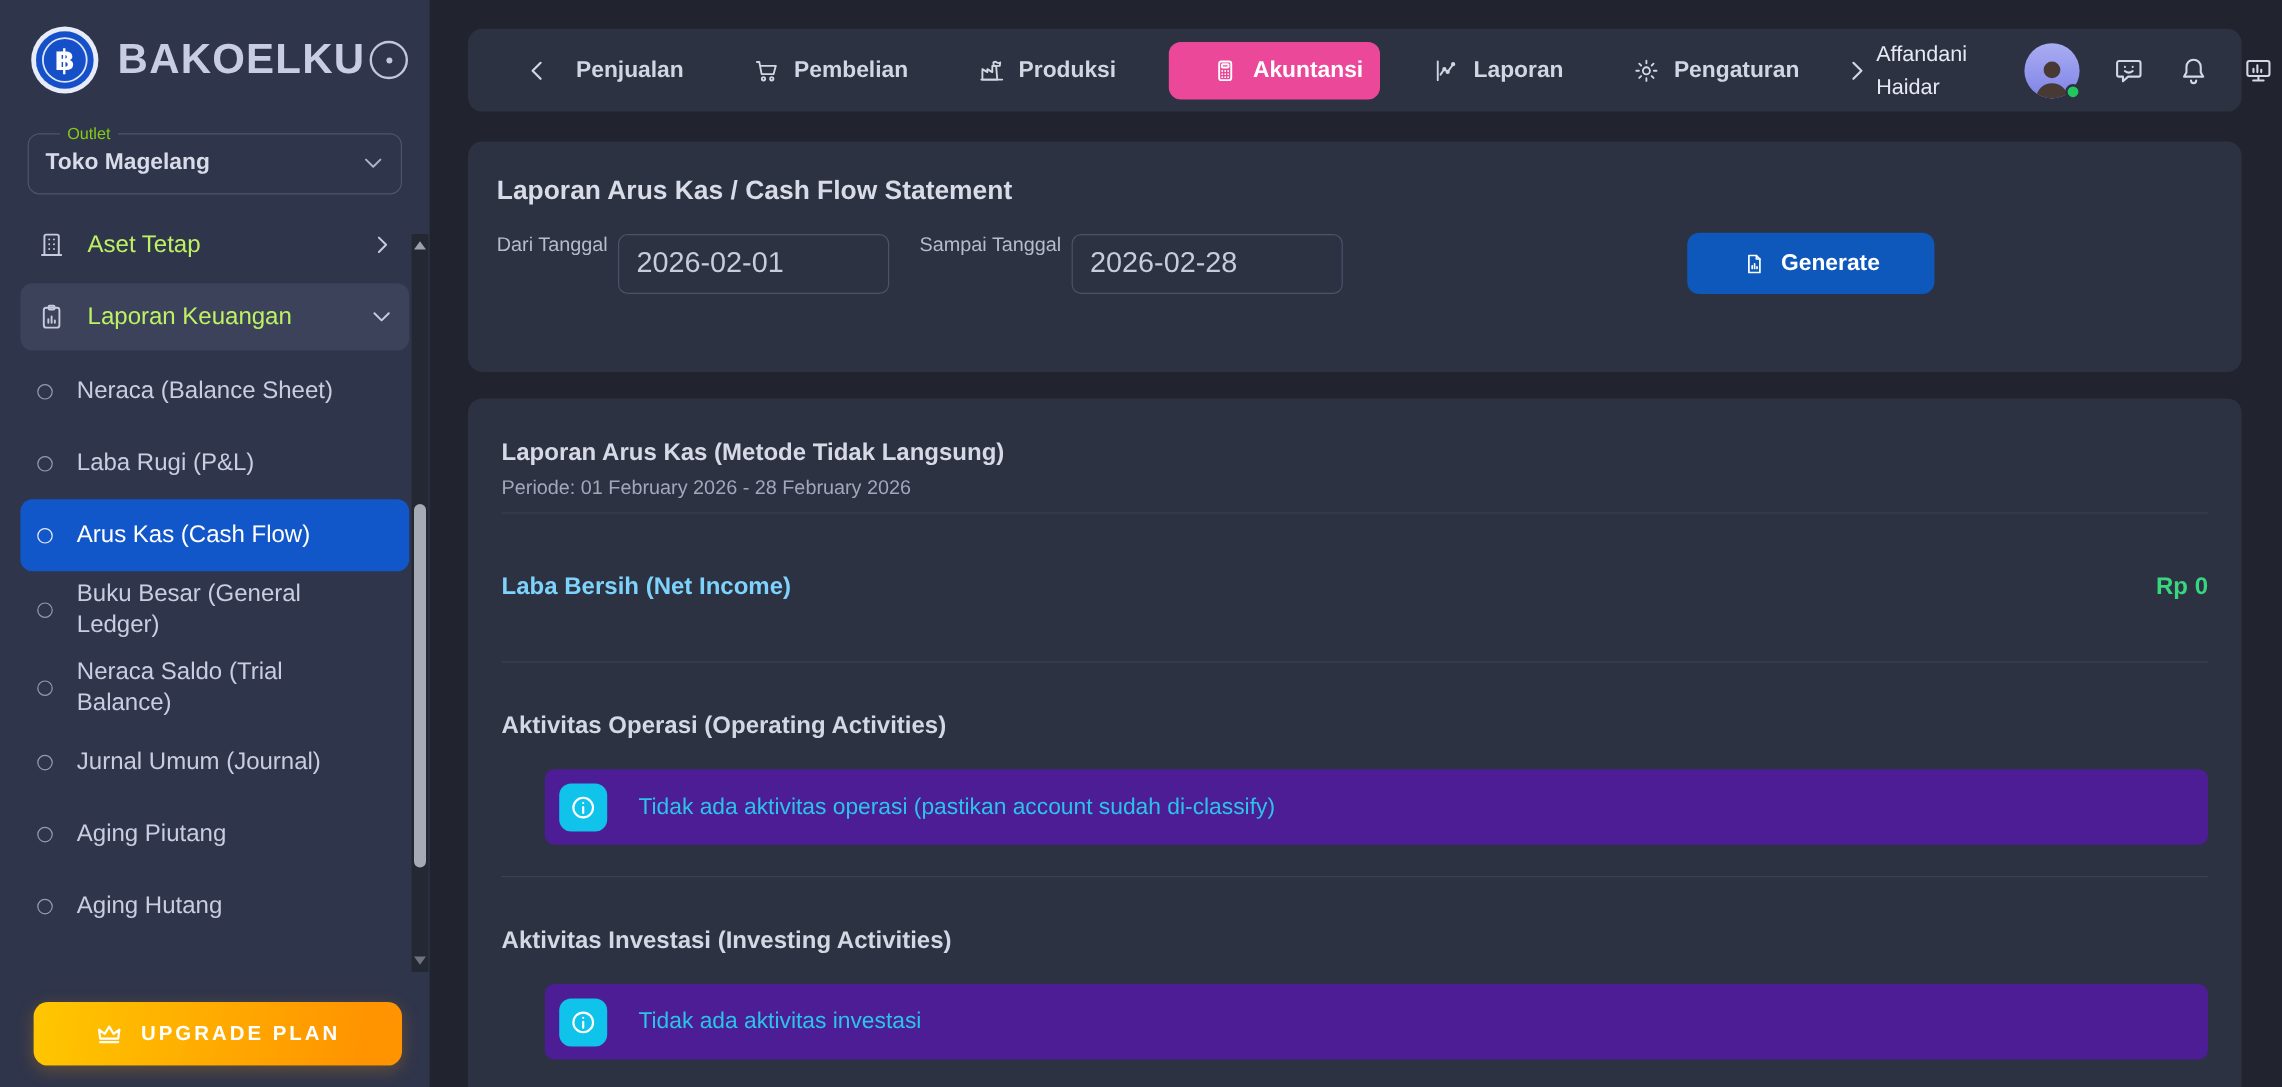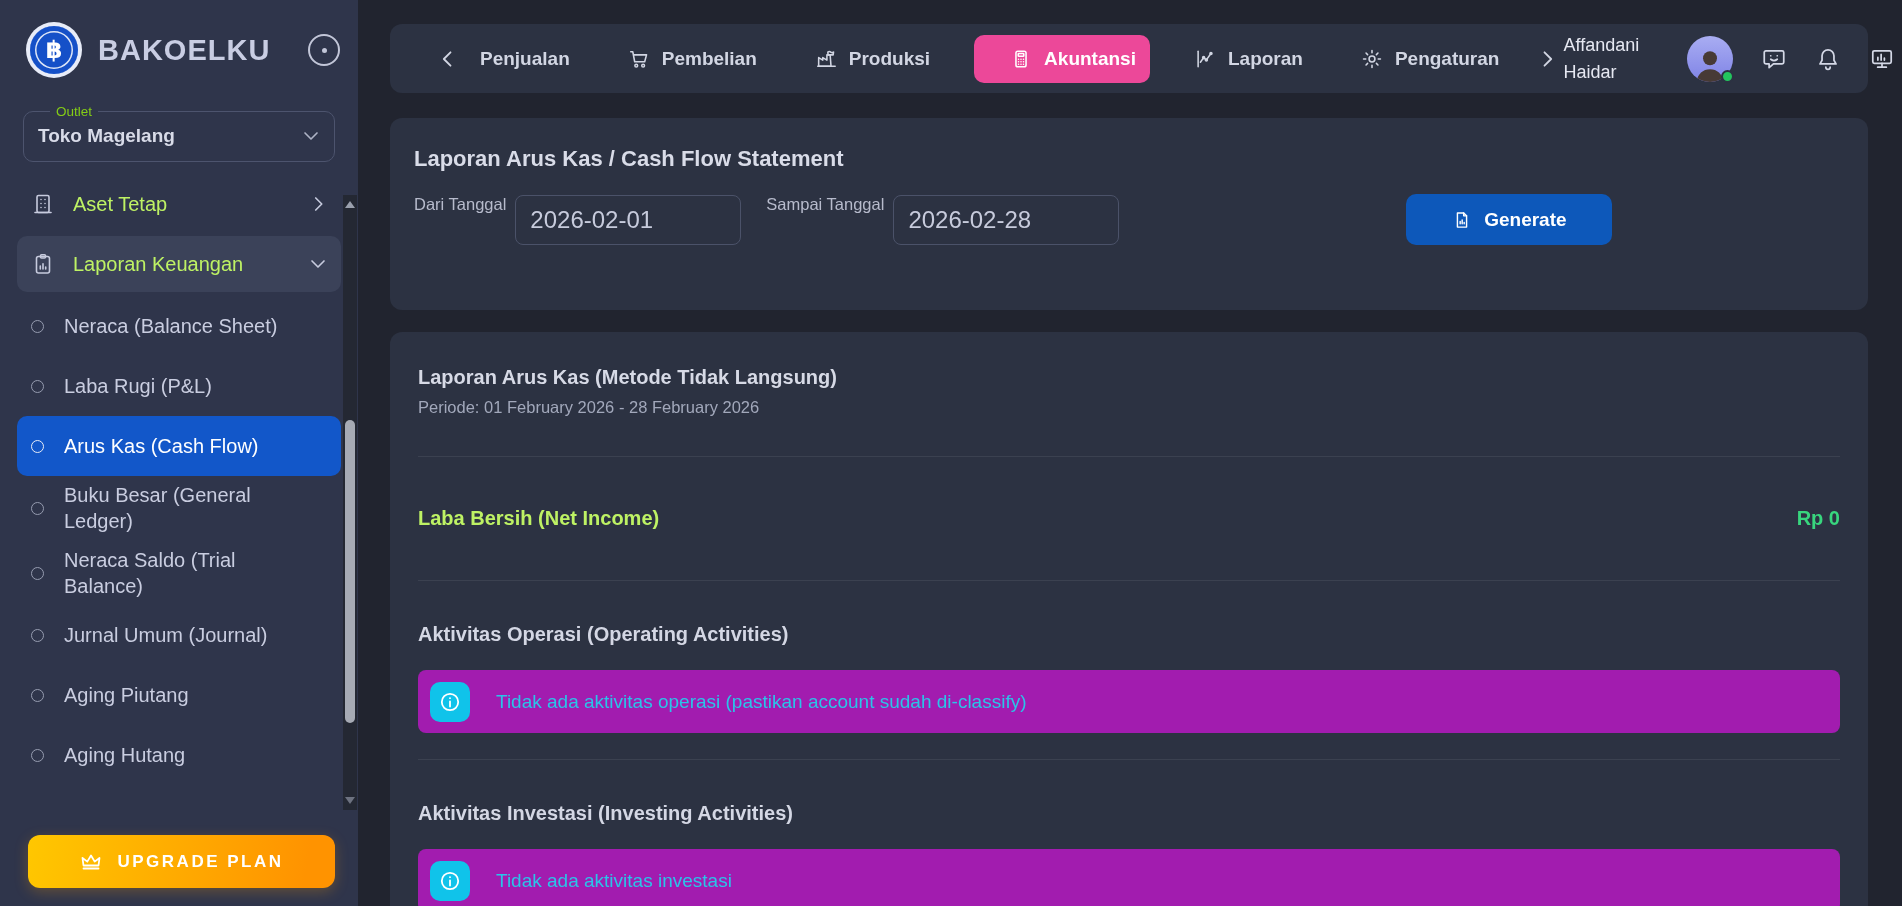--- a/index.html
+++ b/index.html
@@ -18,21 +18,21 @@
     position:absolute; left:0; top:0; width:358px; height:906px;
     background:#2f354b; overflow:hidden;
   }
   .logo-row { display:flex; align-items:center; padding:22px 18px 0 26px; }
   .coin { width:56px; height:56px; border-radius:50%; background:#e8ecf8;
           display:flex; align-items:center; justify-content:center; }
   .coin-inner { width:48px; height:48px; border-radius:50%; background:#1550c8;
           box-shadow:inset 0 0 0 5px #1550c8, inset 0 0 0 6.5px rgba(255,255,255,.85);
           display:flex; align-items:center; justify-content:center;
           color:#fff; font-weight:bold; font-size:24px; }
-  .brand { font-size:29px; font-weight:800; letter-spacing:1px; color:#c9cde3; margin-left:16px; flex:1; }
+  .brand { font-size:35px; font-weight:800; letter-spacing:1px; color:#c9cde3; margin-left:16px; flex:1; }
   .collapse-btn { width:32px; height:32px; border-radius:50%; border:2px solid #c2c6d8;
           display:flex; align-items:center; justify-content:center; cursor:pointer; }
   .collapse-btn::after { content:""; width:5px; height:5px; border-radius:50%; background:#c2c6d8; }
 
   fieldset.outlet { margin:26px 23px 0 23px; border:1px solid #4d546e; border-radius:10px;
           padding:6px 14px 14px 14px; cursor:pointer; }
   fieldset.outlet legend { margin-left:12px; padding:0 6px; font-size:13.5px; color:#84cc16; }
   .outlet-row { display:flex; align-items:center; justify-content:space-between; }
   .outlet-value { font-size:19px; color:#d8dbe8; font-weight:600; }
   .outlet-row .ic { width:18px; height:18px; color:#aeb3c6; }
@@ -106,32 +106,32 @@
   .date-input { width:226px; height:50px; background:transparent; border:1px solid #4b5269;
           border-radius:8px; color:#c7cbdc; font-size:24px; padding:0 14px;
           font-family:inherit; }
   .generate-btn { margin-left:262px; width:206px; height:51px; border:none; border-radius:10px;
           background:#0d58ba; color:#fff; font-size:19px; font-weight:700; font-family:inherit;
           display:flex; align-items:center; justify-content:center; gap:12px; cursor:pointer; }
   .generate-btn .ic { width:20px; height:20px; }
 
   .report-card { margin-top:22px; height:620px; background:#2c3242; border-radius:12px;
           padding:0 28px; }
-  .report-header { padding-top:34px; padding-bottom:39px; border-bottom:1px solid rgba(255,255,255,.075); }
+  .report-header { padding-top:34px; padding-bottom:10px; border-bottom:1px solid rgba(255,255,255,.075); }
   .report-title { font-size:20px; font-weight:700; color:#d7dae6; }
   .report-period { margin-top:9px; font-size:16.5px; color:#a2a8bb; }
   .net-row { height:124px; display:flex; align-items:center; justify-content:space-between;
           border-bottom:1px solid rgba(255,255,255,.075); }
-  .net-label { font-size:20px; font-weight:700; color:#bef264; }
+  .net-label { font-size:20px; font-weight:700; color:#7dd3fc; }
   .net-value { font-size:20px; font-weight:700; color:#38d67e; }
   .section { border-bottom:1px solid rgba(255,255,255,.075); padding-bottom:26px; }
   .section:last-child { border-bottom:none; }
   .section-heading { padding-top:42px; font-size:20px; font-weight:700; color:#d4d7e4; }
-  .notice { margin-top:24px; height:63px; background:#a21caf; border-radius:8px;
-          display:flex; align-items:center; padding-left:12px; }
+  .notice { margin-top:24px; height:63px; background:#4c1d95; border-radius:8px;
+          display:flex; align-items:center; padding-left:12px;margin-left:36px; }
   .notice-icon { width:40px; height:40px; border-radius:10px; background:#10c3ea;
           display:flex; align-items:center; justify-content:center; color:#fff; }
   .notice-icon .ic { width:24px; height:24px; }
   .notice-text { margin-left:26px; font-size:19px; color:#2bc4e8; }
   .hidden-defs { position:absolute; width:0; height:0; overflow:hidden; }
 </style>
 </head>
 <body>
 
 <svg class="hidden-defs" xmlns="http://www.w3.org/2000/svg">

